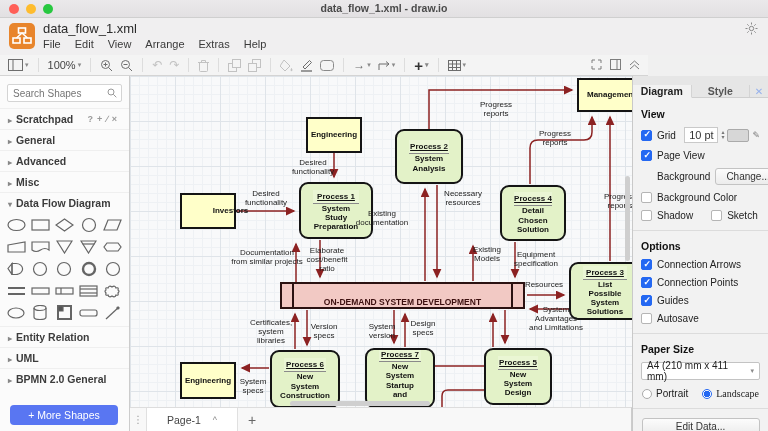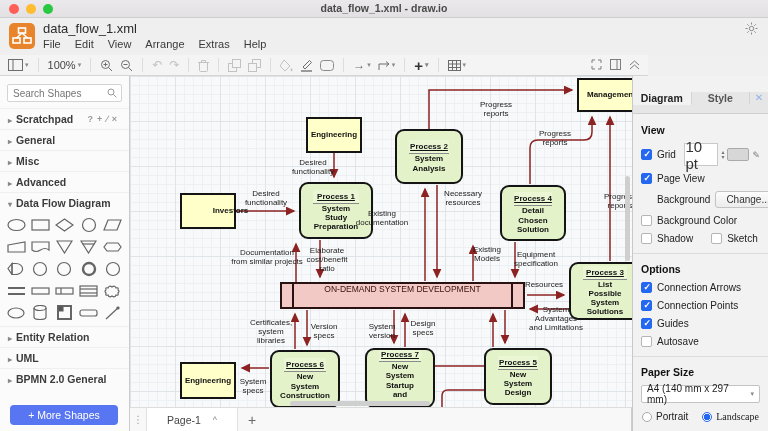--- a/index.html
+++ b/index.html
@@ -50,47 +50,47 @@
     background-image:
       linear-gradient(#dfe4e9 1px, transparent 1px), linear-gradient(90deg,#dfe4e9 1px, transparent 1px),
       linear-gradient(#eef1f4 1px, transparent 1px), linear-gradient(90deg,#eef1f4 1px, transparent 1px);
     background-size:45px 45px,45px 45px,9px 9px,9px 9px; }
   .edges { position:absolute; inset:0; }
   .node { position:absolute; display:flex; align-items:center; justify-content:center; text-align:center; font-weight:bold; font-size:8px; line-height:1.15; color:#111; white-space:pre-line; }
   .ext { background:#ffffc9; border:2px solid #141414; }
   .proc { background:#e3f2c8; border:2px solid #141414; border-radius:9px; flex-direction:column; padding:12px; overflow:hidden; }
   .ptitle { width:100%; border-bottom:1px solid #8a8a8a; padding:2px 0 2px 0; text-decoration:underline; background:#eaf6d4; }
   .pbody { flex:1; display:flex; align-items:center; justify-content:center; width:100%; white-space:pre-line; }
-  .bar { position:absolute; background:#f2c9c4; border:2px solid #2b1212; display:flex; align-items:flex-start; justify-content:center; font-weight:normal; font-size:8.5px; color:#3c0f0f; }
+  .bar { position:absolute; background:#f2c9c4; border:2px solid #2b1212; display:flex; align-items:flex-end; justify-content:center; font-weight:bold; font-size:8.5px; color:#3c0f0f; }
   .bar .bdiv { position:absolute; top:0; bottom:0; width:2px; background:#2b1212; }
   .elabel { position:absolute; transform:translate(-50%,-50%); font-size:8px; line-height:1.15; color:#1c1c1c; text-align:center; white-space:pre-line; }
   .vscroll { position:absolute; right:2px; top:100px; width:5px; height:85px; background:#cfcfcf; border-radius:3px; }
   .hscroll { position:absolute; bottom:1px; left:160px; width:140px; height:5px; background:#cfcfcf; border-radius:3px; }
 
   
   .footer { position:absolute; left:130px; top:407px; width:502px; height:24px; background:#f8f8f8; border-top:1px solid #ddd; border-right:1px solid #ccc; display:flex; align-items:stretch; }
   .f-dots { width:16px; display:flex; align-items:center; justify-content:center; color:#9a9a9a; font-size:10px; letter-spacing:0; }
   .page-tab { display:flex; align-items:center; gap:12px; padding:0 20px; background:#fff; border-right:1px solid #e0e0e0; border-left:1px solid #e0e0e0; font-size:10.5px; color:#444; }
   .page-tab .car { font-size:9px; color:#888; }
   .add-page { display:flex; align-items:center; padding:0 10px; color:#666; font-size:14px; }
 
   
   .panel { position:absolute; top:76px; left:632px; width:136px; height:355px; background:#f2f2f2; border-left:1px solid #c9c9c9; font-size:10px; color:#222; }
-  .ptabs { display:flex; height:22px; background:#e6e6e6; border-bottom:1px solid #cfcfcf; align-items:flex-start;margin-top:16px; }
+  .ptabs { display:flex; height:22px; background:#e6e6e6; border-bottom:1px solid #cfcfcf; align-items:flex-end; }
   .ptab { flex:1; display:flex; align-items:center; justify-content:center; font-size:10.5px; font-weight:bold; color:#555; border-right:1px solid #d4d4d4; cursor:pointer; }
   .ptab.active { background:#f2f2f2; color:#222; border-bottom:1px solid #f2f2f2; margin-bottom:-1px; }
   .ptab-x { width:18px; display:flex; align-items:center; justify-content:center; color:#94b0ec; font-size:10px; cursor:pointer; }
   .pbodywrap { padding:8px 8px 0 8px; }
   .phead { font-weight:bold; font-size:10.5px; margin:2px 0 7px 0; color:#111; }
   .prow { display:flex; align-items:center; margin-bottom:7px; gap:5px; }
   .cb { width:11px; height:11px; border:1px solid #b5b5b5; border-radius:2px; background:#fff; flex:none; position:relative; }
   .cb.on { background:#2468f2; border-color:#2468f2; }
   .cb.on::after { content:"✓"; position:absolute; left:1.5px; top:-1.5px; color:#fff; font-size:9px; font-weight:bold; }
   .gridinput { margin-left:auto; display:flex; align-items:center; gap:3px; }
-  .num { width:34px; height:23px; background:#fff; border:1px solid #c9c9c9; font-size:15px; display:flex; align-items:center; justify-content:center; color:#333; }
+  .num { width:34px; height:16px; background:#fff; border:1px solid #c9c9c9; font-size:11px; display:flex; align-items:center; justify-content:center; color:#333; }
   .stepper { display:flex; flex-direction:column; font-size:6px; color:#777; line-height:5px; }
   .swatch { width:22px; height:13px; background:#d7d7d7; border:1px solid #aaa; border-radius:2px; }
   .pencil-sm { color:#777; font-size:9px; }
   .indent { padding-left:16px; }
   .btn { background:linear-gradient(#fcfcfc,#ececec); border:1px solid #c3c3c3; border-radius:3px; font-size:10px; color:#333; padding:2px 10px; font-family:"Liberation Sans",sans-serif; cursor:pointer; }
   .chg { margin-left:auto; width:64px; }
   .pdiv { height:1px; background:#dcdcdc; margin:9px -8px 9px -8px; }
   .select { height:18px; background:#fff; border:1px solid #c3c3c3; border-radius:2px; display:flex; align-items:center; padding:0 5px; justify-content:space-between; color:#222; cursor:pointer; margin-bottom:8px; }
   .radio { width:10px; height:10px; border-radius:50%; border:1px solid #aaa; background:#fff; flex:none; }
   .radio.on { border-color:#2468f2; background:radial-gradient(circle at center, #2468f2 0 3px, #fff 3.5px); }
@@ -253,22 +253,22 @@
             <circle cx="4" cy="4" r="3"></circle>
             <line x1="6.3" y1="6.3" x2="9.3" y2="9.3"></line>
           </svg></span>
     </div>
     <div class="side-sec"><span class="tri">▸</span><span>Scratchpad</span>
       <span class="scr-tools">
         <span>?</span><span>+</span><span>∕</span><span>×</span>
       </span>
     </div>
     <div class="side-sec"><span class="tri">▸</span><span>General</span></div>
+    <div class="side-sec"><span class="tri">▸</span><span>Advanced</span></div>
     <div class="side-sec"><span class="tri">▸</span><span>Misc</span></div>
-    <div class="side-sec"><span class="tri">▸</span><span>Advanced</span></div>
     <div class="side-sec"><span class="tri">▾</span><span>Data Flow Diagram</span></div>
 
     <div class="shapes">
       <span class="shp">
           <svg width="19" height="14">
             <ellipse cx="9.5" cy="7" rx="8.5" ry="5.5"></ellipse>
           </svg>
         </span>
       <span class="shp">
           <svg width="19" height="14">
@@ -598,21 +598,21 @@
           <span class="cb on"></span>
           <span>Guides</span>
         </div>
       <div class="prow">
           <span class="cb"></span>
           <span>Autosave</span>
         </div>
       <div class="pdiv"></div>
       <div class="phead">Paper Size</div>
       <div class="select">
-        <span>A4 (140 mm x 297 mm)</span>
+        <span>A4 (210 mm x 411 mm)</span>
           <span class="caret">▾</span>
       </div>
       <div class="prow radios">
         <span style="display:flex;align-items:center;gap:4px;">
           <span class="radio"></span>
           <span>Portrait</span>
         </span>
         <span style="display:flex;align-items:center;gap:4px;font-family:Liberation Serif, serif;">
           <span class="radio on"></span>
           <span>Landscape</span>

